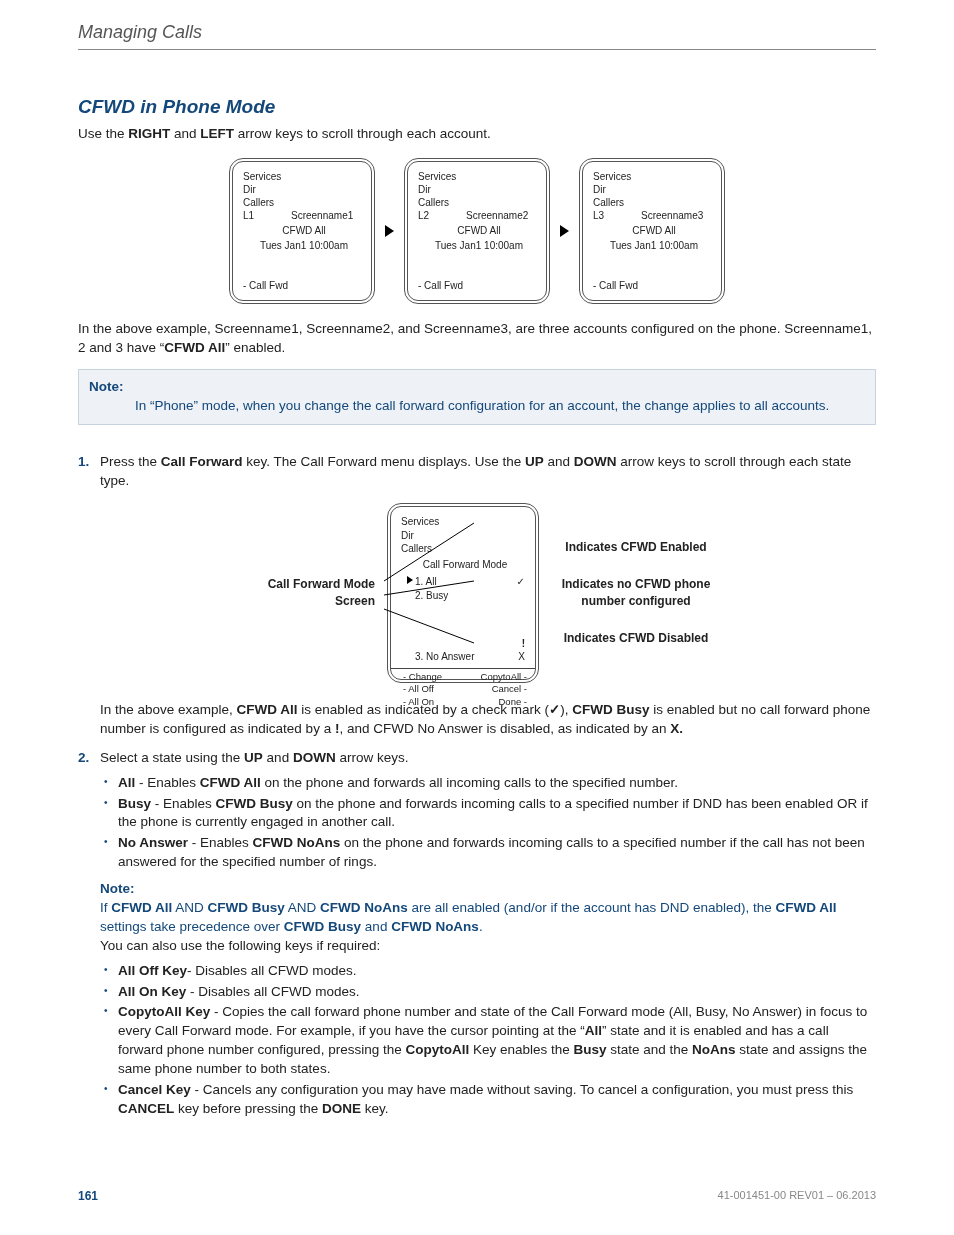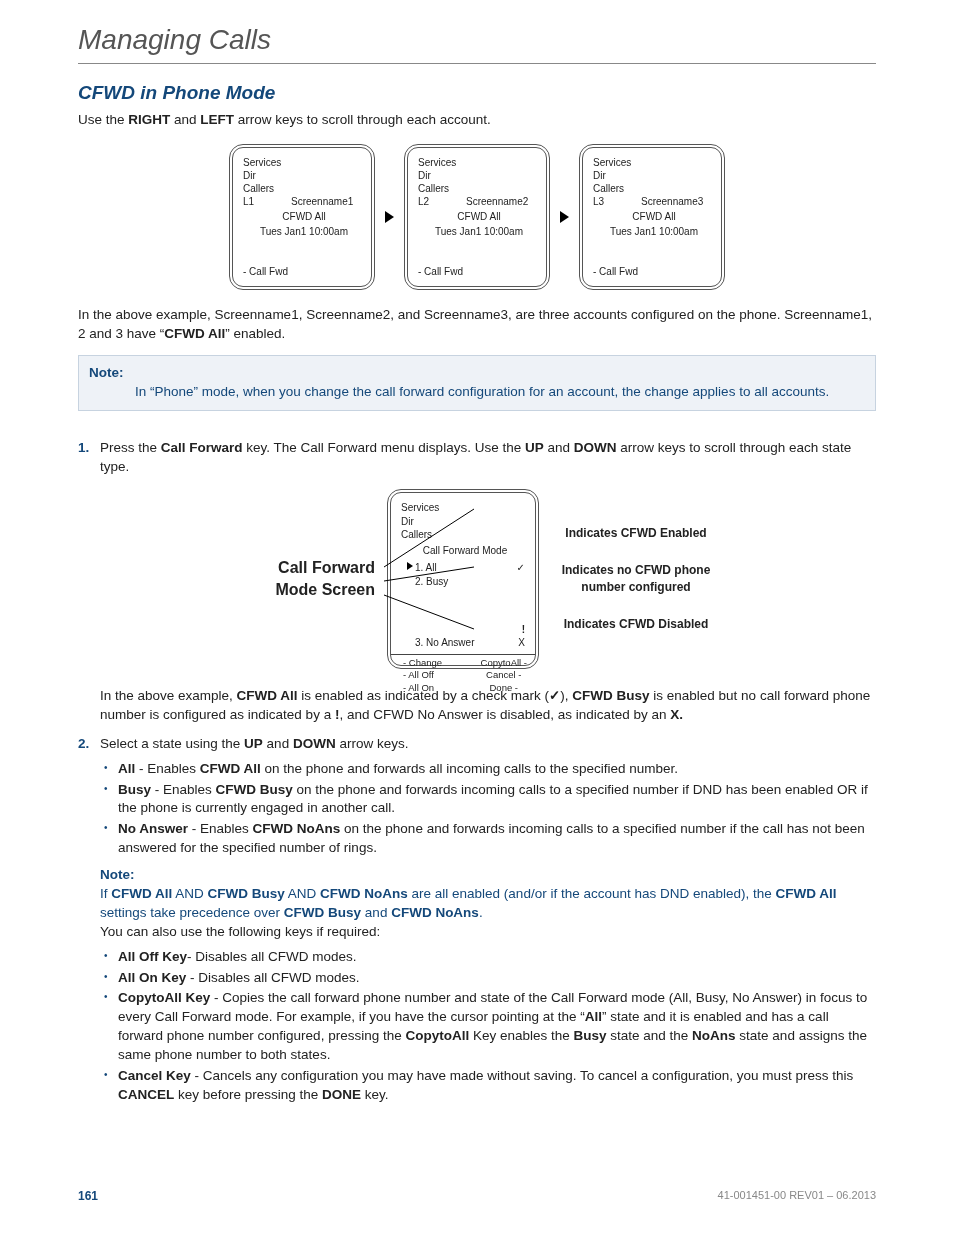--- a/index.html
+++ b/index.html
@@ -14,25 +14,25 @@
     width: 954px;
     line-height: 1.4;
   }
   .page {
     padding: 20px 78px 40px 78px;
     position: relative;
     min-height: 1235px;
   }
   .header-title {
     font-style: italic;
-    font-size: 28px;
+    font-size: 18px;
     color: #555;
     border-bottom: 1px solid #888;
     padding-bottom: 4px;
-    margin-bottom: 16px;
+    margin-bottom: 44px;
     font-weight: 400;
   }
   .section-h {
     color: #14487a;
     font-weight: bold;
     font-style: italic;
     margin-bottom: 4px;
     font-size: 19px;
   }
   .intro { margin-bottom: 14px; }
@@ -82,40 +82,40 @@
     color: #14487a; font-weight: bold;
   }
   .diag2 {
     display: flex;
     justify-content: center;
     align-items: center;
     gap: 12px;
     margin: 12px 0 18px 0;
     position: relative;
   }
-  .label-left { width: 120px; text-align: right; font-weight: bold; font-size: 16px; }
+  .label-left { width: 120px; text-align: right; font-weight: bold; font-size: 12px; }
   .phone2 {
     border: 4px double #555;
     border-radius: 14px;
     width: 152px;
     height: 180px;
     padding: 8px 6px 6px 10px;
     font-size: 10px;
     line-height: 1.35;
     position: relative;
   }
   .phone2 .hdr-block { }
   .phone2 .title-c { text-align: center; margin-top: 2px; }
   .phone2 .opts { margin-top: 4px; }
   .phone2 .opt-row { display: flex; justify-content: space-between; padding: 0 4px 0 6px; }
   .phone2 .tri { display:inline-block; width:0;height:0;border-top:4px solid transparent;border-bottom:4px solid transparent;border-left:6px solid #000; margin-right:2px; vertical-align: 1px;}
   .phone2 .sep { border-top: 1px solid #444; margin: 4px -6px 2px -10px; }
   .phone2 .softkeys { display: flex; justify-content: space-between; font-size: 9.5px; padding: 0 2px; }
   .phone2 .col { display:flex; flex-direction: column; }
-  .phone2 .col.r { text-align: center; }
+  .phone2 .col.r { text-align: right; }
   .ind-col { display:flex; flex-direction: column; gap: 20px; font-weight: bold; font-size: 12px; width: 170px; text-align: center; }
   .sub-bullets { list-style: none; padding: 0; margin: 6px 0 8px 0; }
   .sub-bullets li { padding-left: 18px; position: relative; margin: 2px 0; }
   .sub-bullets li::before {
     content: "•"; color: #14487a; position: absolute; left: 4px; top: 1px; font-size: 10px;
   }
   .step-note-h { color: #14487a; font-weight: bold; margin-top: 4px; }
   .step-note-b { color: #14487a; }
   .footer {
     position: absolute;

